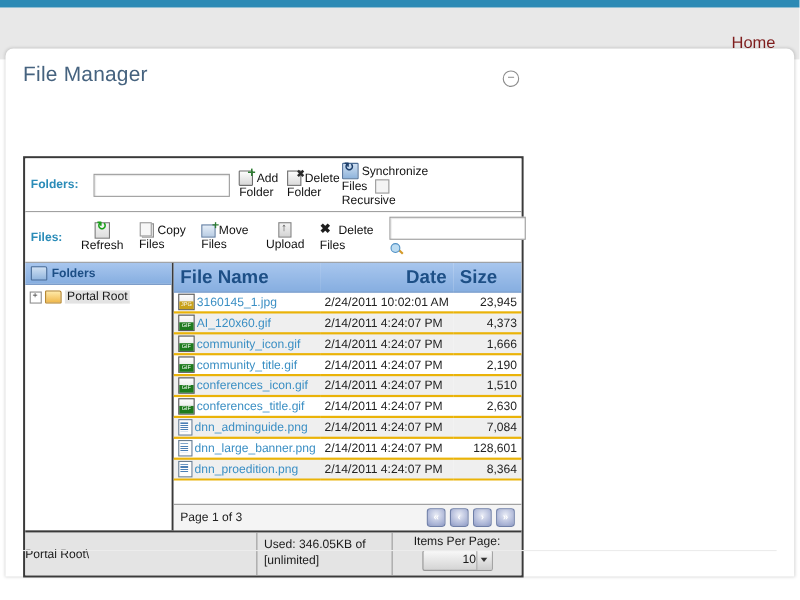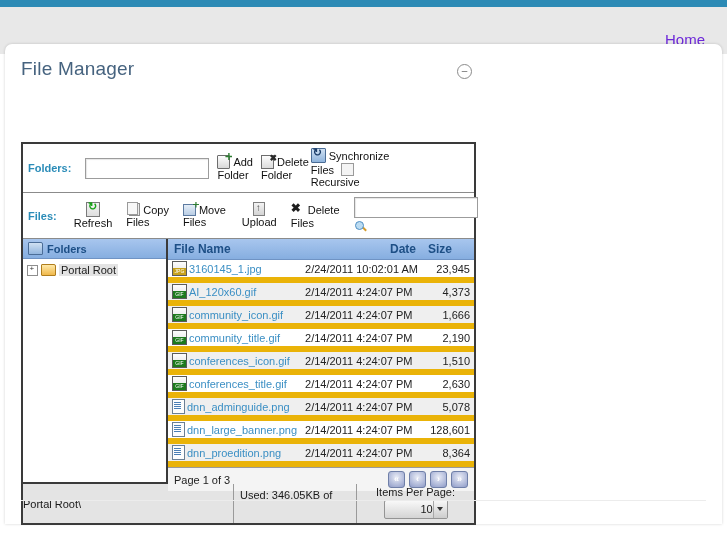--- a/index.html
+++ b/index.html
@@ -28,21 +28,21 @@
     height: 47px;
     background: #e8e8e8;
     position: relative;
   }
   .header-nav {
     position: absolute;
     right: 22px;
     bottom: 6px;
   }
   .nav-link {
-    color: #6d28d9;
+    color: #7f1d1d;
     font-size: 15px;
     text-decoration: none;
     font-family: "Liberation Sans", sans-serif;
   }
 
   
   .card {
     position: absolute;
     left: 5px;
     top: 44px;
@@ -345,29 +345,29 @@
   .fm-files { flex: 1; display: flex; flex-direction: column; background: #fff; }
   table.filelist {
     width: 100%;
     border-collapse: collapse;
     font-size: 11px;
   }
   table.filelist th {
     background: linear-gradient(#a8c6ee,#86aee0);
     color: #1d4f86;
     font-weight: bold;
-    font-size: 12px;
+    font-size: 17px;
     text-align: left;
     padding: 3px 6px;
     border-bottom: 1px solid #6f93c4;
   }
   table.filelist th.c-date { text-align: right; padding-left: 8px;}
   table.filelist th.c-size { text-align: right; padding-right: 22px; }
   table.filelist td {
-    border-bottom: 6px solid #eab308;
+    border-bottom: 2px solid #eab308;
     padding: 1px 4px;
     font-size: 11px;
     color: #222;
     height: 15px;
     margin-left: 28px;
   }
   table.filelist tr.alt td { background: #efefef; }
   td.c-name { }
   td.c-date { white-space: nowrap; font-size: 10px; }
   td.c-size { text-align: right; padding-right: 22px; white-space: nowrap; }
@@ -681,21 +681,21 @@
                 <td class="c-size">2,630</td>
               </tr>
               <tr class="alt">
                 <td class="c-name">
                   <span class="file-cell">
                     <span class="ico-file ico-png"></span>
                     <a class="file-link" href="#">dnn_adminguide.png</a>
                   </span>
                 </td>
                 <td class="c-date">2/14/2011 4:24:07 PM</td>
-                <td class="c-size">5,078</td>
+                <td class="c-size">7,084</td>
               </tr>
               <tr>
                 <td class="c-name">
                   <span class="file-cell">
                     <span class="ico-file ico-png"></span>
                     <a class="file-link" href="#">dnn_large_banner.png</a>
                   </span>
                 </td>
                 <td class="c-date">2/14/2011 4:24:07 PM</td>
                 <td class="c-size">128,601</td>
@@ -723,20 +723,21 @@
             <span class="pg-btn">»</span>
           </span>
         </div>
       </div>
     </div>
 
     <div class="fm-status">
       <div class="st-path">Portal Root\</div>
       <div class="st-used">
         <div>Used: 346.05KB of</div>
+        <div>[unlimited]</div>
       </div>
       <div class="st-ipp">
         <div class="st-ipp-label">Items Per Page:</div>
         <div class="ipp-select">
           <span class="ipp-text">10</span>
           <span class="ipp-arrow"></span>
         </div>
       </div>
     </div>
 

